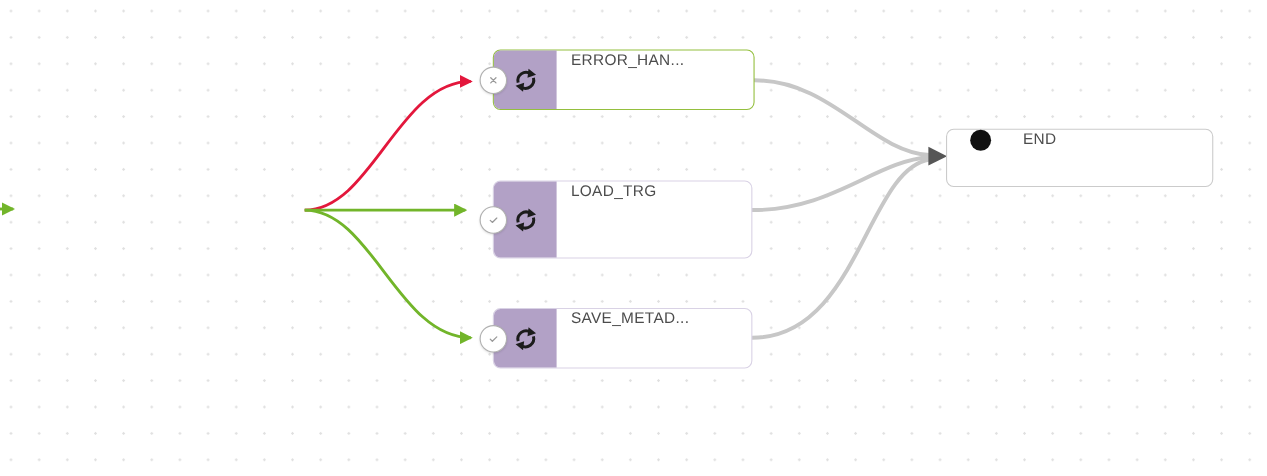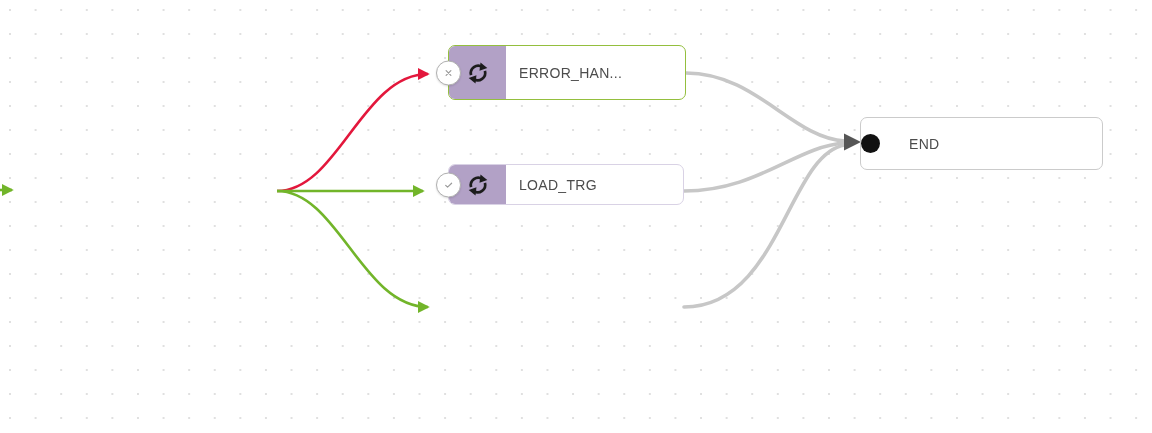--- a/index.html
+++ b/index.html
@@ -21,21 +21,21 @@
   }
   svg.edges{position:absolute;left:0;top:0;z-index:1}
   .edge{fill:none}
   .edge.error{stroke:var(--edge-error);stroke-width:2.6px}
   .edge.success{stroke:var(--edge-success);stroke-width:2.6px}
   .edge.neutral{stroke:var(--edge-neutral);stroke-width:3.6px;stroke-linecap:round}
   .end-arrow{fill:var(--edge-end-arrow)}
   #mk-red path{fill:var(--edge-error)}
   #mk-green path{fill:var(--edge-success)}
   .node{
-    position:absolute;z-index:2;display:flex;align-items:center;
+    position:absolute;z-index:2;display:flex;align-items:flex-start;
     background:var(--node-bg);border:1px solid var(--end-border);border-radius:7px;
   }
   .node.decision{border-color:var(--decision-border)}
   .node.task{border-color:var(--task-border)}
   .node.task.ok-border{border-color:var(--success-border)}
   .accent{height:100%;display:flex;align-items:center;justify-content:center;border-radius:6px 0 0 6px;flex:none}
   .accent.brown{width:60px;background:var(--decision-accent)}
   .accent.purple{width:57px;background:var(--task-accent)}
   .label{font-size:14px;color:var(--text-color);letter-spacing:.3px;white-space:nowrap}
   .node.task .label{margin-left:13px}
@@ -43,21 +43,21 @@
   .expand{margin-left:auto;margin-right:22px;width:21px;height:21px;display:flex;cursor:pointer}
   .badge{
     position:absolute;left:-13px;top:50%;transform:translateY(-50%);
     width:25px;height:25px;border-radius:50%;background:#fff;
     border:1.5px solid var(--badge-border);display:flex;align-items:center;justify-content:center;
     box-shadow:0 1px 2px rgba(0,0,0,.12);z-index:3;
   }
   .badge svg{width:15px;height:15px}
   .sync-icon{width:26px;height:26px}
   .diamond-icon{width:34px;height:34px}
-  .node.end{}
+  .node.end{padding-left:21px}
   .end-dot{width:19px;height:19px;border-radius:50%;background:#111;flex:none}
   .node.end .label{margin-left:29px}
 </style>
 </head>
 <body>
 
 <div class="canvas">
 
   <svg class="edges" width="1152" height="433">
     <defs>
@@ -92,33 +92,46 @@
         </svg>
     </span>
     <div class="accent purple">
       <svg class="sync-icon">
           <use href="#sync-icon"></use>
         </svg>
     </div>
     <span class="label">ERROR_HAN...</span>
   </div>
 
-  <div class="node task" style="left:448px;top:164px;width:236px;height:41px">
+  <div class="node task" style="left:448px;top:164px;width:236px;height:71px">
     <span class="badge">
       <svg viewBox="0 0 24 24">
           <path d="M7.5 12.5 l3 3 L17 9.2" fill="none" stroke="#9a9a9a" stroke-width="1.9" stroke-linecap="round" stroke-linejoin="round"></path>
         </svg>
     </span>
     <div class="accent purple">
       <svg class="sync-icon">
           <use href="#sync-icon"></use>
         </svg>
     </div>
     <span class="label">LOAD_TRG</span>
   </div>
 
+  <div class="node task" style="left:448px;top:280px;width:236px;height:55px">
+    <span class="badge">
+      <svg viewBox="0 0 24 24">
+          <path d="M7.5 12.5 l3 3 L17 9.2" fill="none" stroke="#9a9a9a" stroke-width="1.9" stroke-linecap="round" stroke-linejoin="round"></path>
+        </svg>
+    </span>
+    <div class="accent purple">
+      <svg class="sync-icon">
+          <use href="#sync-icon"></use>
+        </svg>
+    </div>
+    <span class="label">SAVE_METAD...</span>
+  </div>
 
   <div class="node end" style="left:860px;top:117px;width:243px;height:53px">
     <span class="end-dot"></span>
     <span class="label">END</span>
   </div>
 
 </div>
 
 </body></html>

